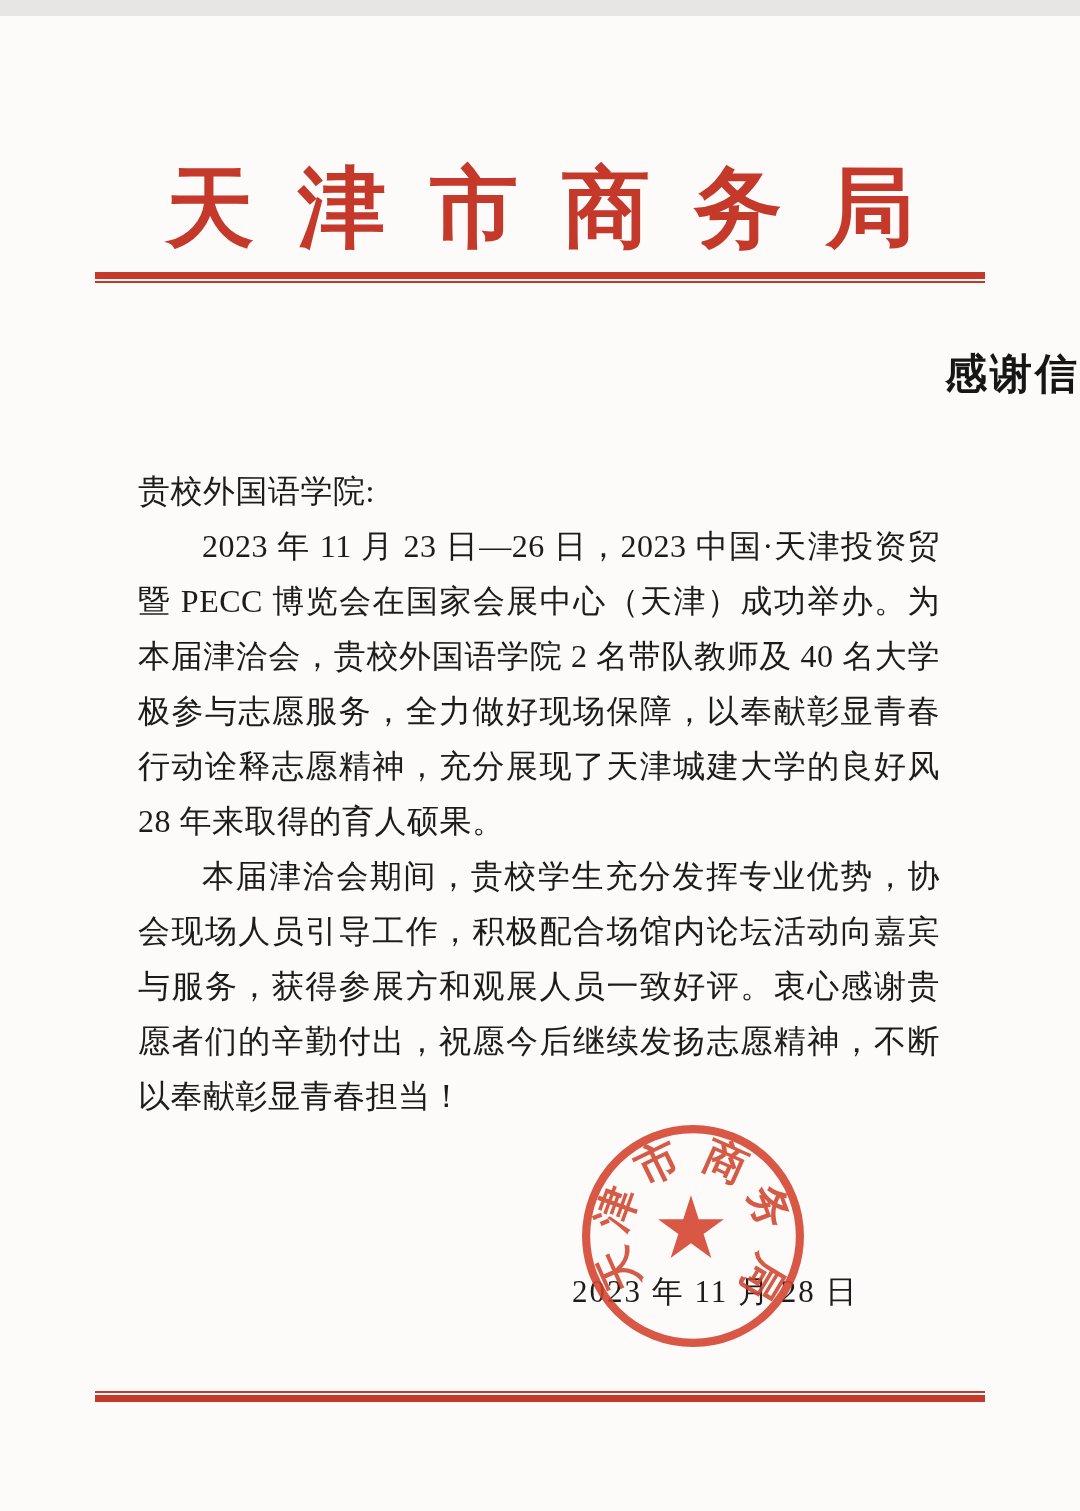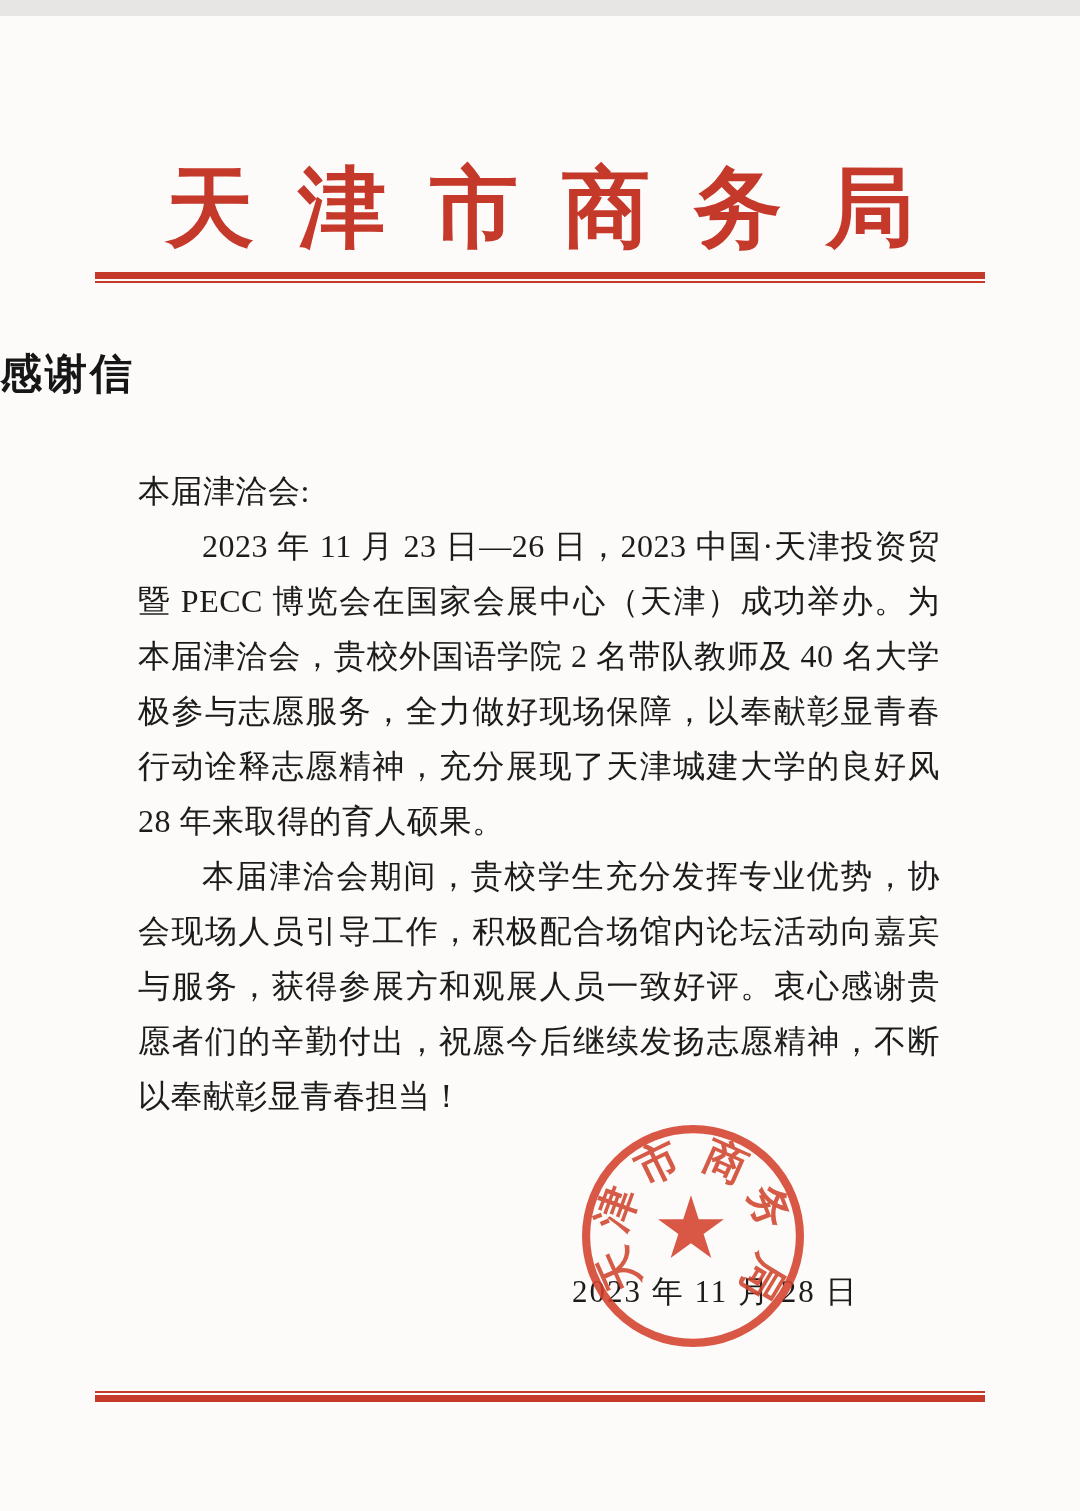--- a/index.html
+++ b/index.html
@@ -48,21 +48,21 @@
     top: 1375px;
     border-top: 2px solid #c5392b;
     border-bottom: 7px solid #c5392b;
   }
   
   .letter-title {
     position: absolute;
     top: 332px;
     left: 0;
     right: 0;
-    text-align: left;
+    text-align: right;
     font-size: 42px;
     line-height: 52px;
     font-weight: bold;
     color: #161616;
     letter-spacing: 3px;
   }
   
   .body-text {
     position: absolute;
     top: 448px;
@@ -120,21 +120,21 @@
 
 <div class="page">
 
   <div class="agency-title">天津市商务局</div>
 
   <div class="rule rule-top"></div>
 
   <div class="letter-title">感谢信</div>
 
   <div class="body-text">
-    <div class="line loose">本届津洽会:</div>
+    <div class="line loose">贵校外国语学院:</div>
 
     <div class="line indent">2023 年 11 月 23 日—26 日，2023 中国·天津投资贸易洽谈会</div>
     <div class="line">暨 PECC 博览会在国家会展中心（天津）成功举办。为积极支持</div>
     <div class="line">本届津洽会，贵校外国语学院 2 名带队教师及 40 名大学生，积</div>
     <div class="line">极参与志愿服务，全力做好现场保障，以奉献彰显青春担当，用</div>
     <div class="line">行动诠释志愿精神，充分展现了天津城建大学的良好风貌和建校</div>
     <div class="line loose">28 年来取得的育人硕果。</div>
 
     <div class="line indent">本届津洽会期间，贵校学生充分发挥专业优势，协助做好展</div>
     <div class="line">会现场人员引导工作，积极配合场馆内论坛活动向嘉宾做好介绍</div>

